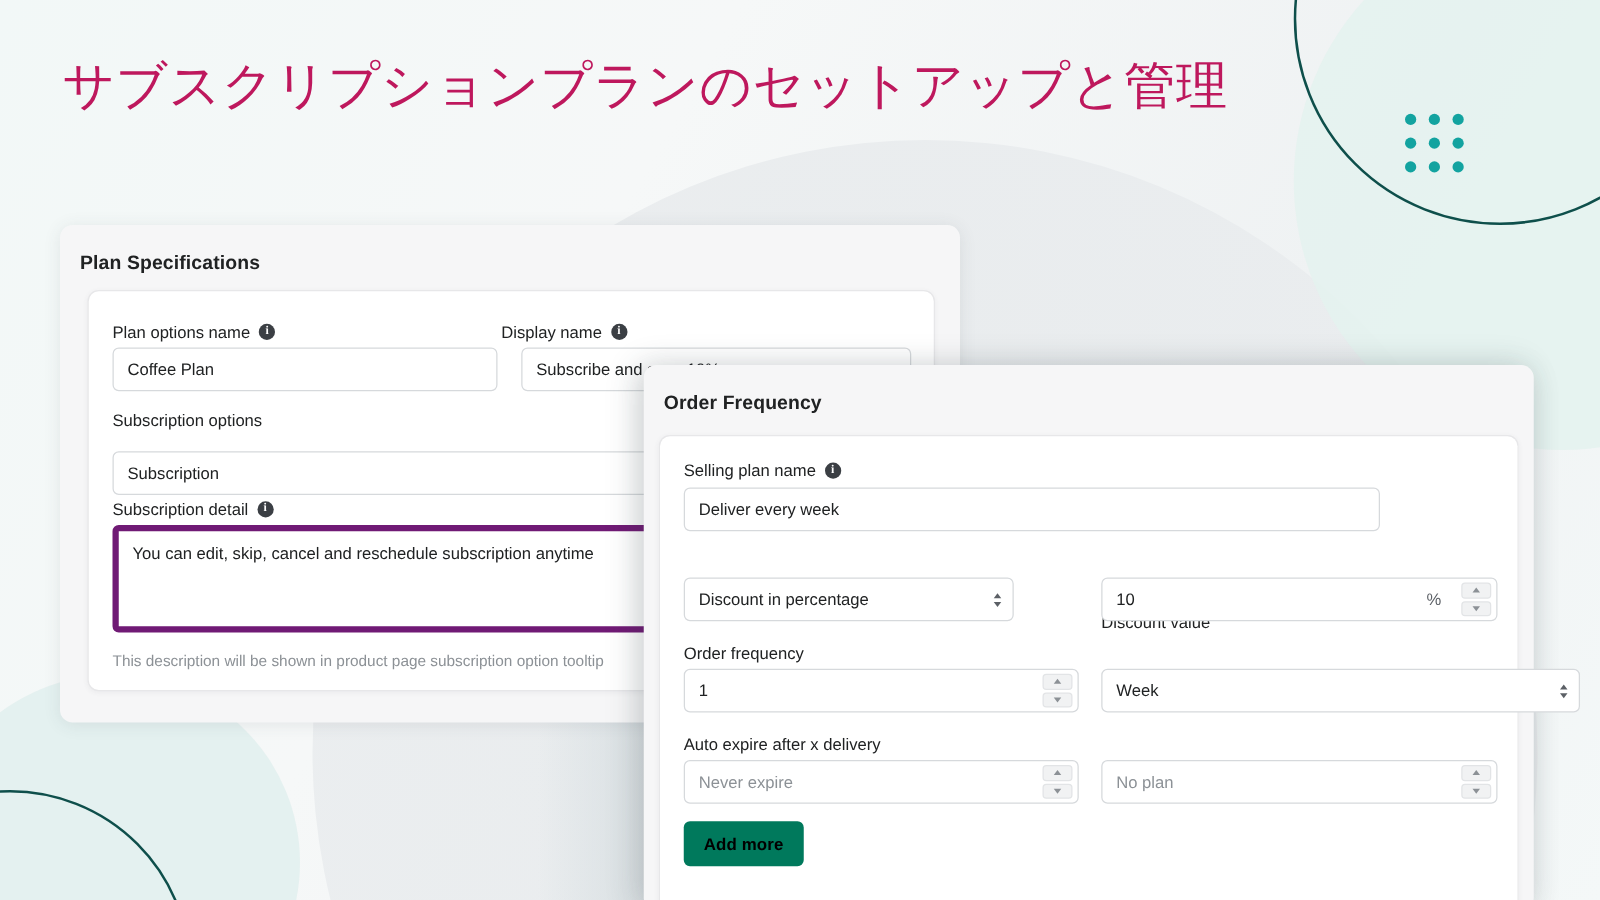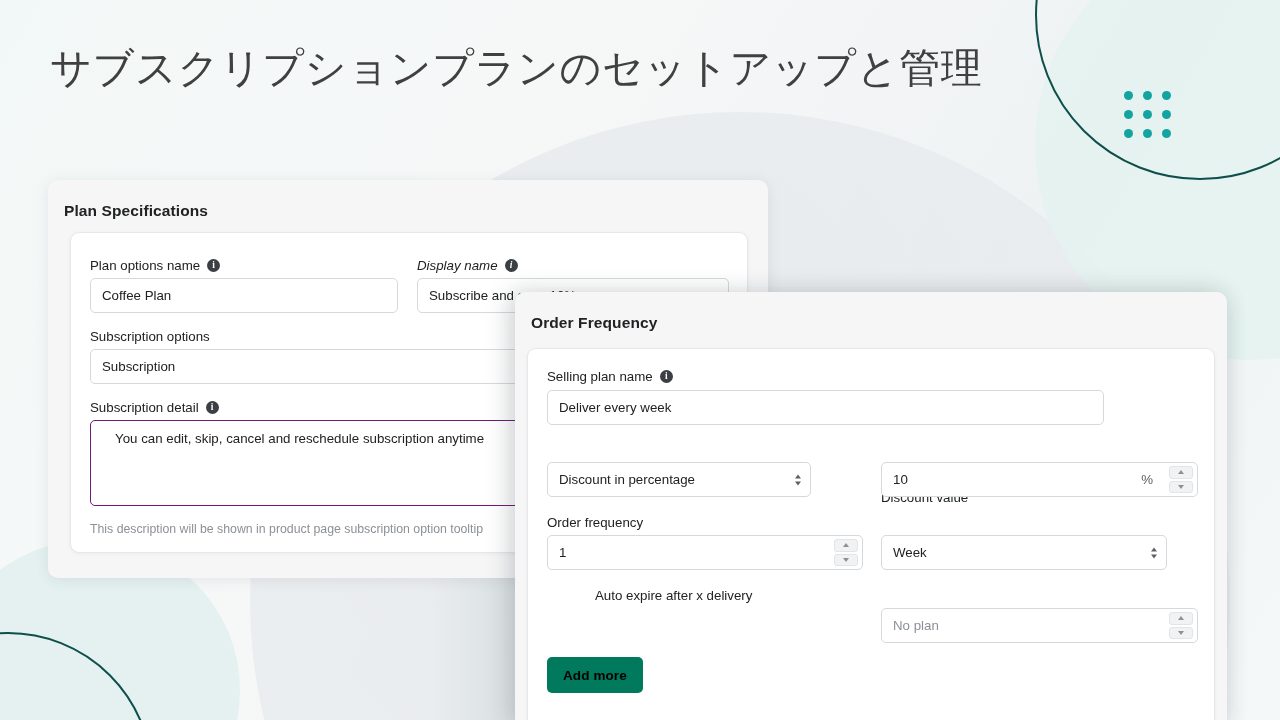--- a/index.html
+++ b/index.html
@@ -93,21 +93,21 @@
     display: block;
   }
 
   
   #page-title {
     position: absolute;
     left: 50px; top: 44px;
     font-size: 41px;
     line-height: 1.2;
     font-weight: 400;
-    color: #404040;
+    color: #be185d;
     letter-spacing: .5px;
     white-space: nowrap;
   }
 
   
   .outer-card {
     position: absolute;
     background: #f6f6f7;
     border-radius: 10px;
   }
@@ -169,42 +169,42 @@
     color: #202223;
     font-family: "Liberation Sans", sans-serif;
     display: flex;
     align-items: center;
     padding: 0 11px;
     height: 35px;
     width: 100%;
   }
 
   .textarea {
-    border: 1px solid #701a75;
+    border: 5px solid #701a75;
     border-radius: 5px;
     background: #ffffff;
     font-size: 13.3px;
     color: #202223;
-    padding: 9px 24px;
+    padding: 9px 11px;
     line-height: 1.35;
   }
 
   .helper-text {
     font-size: 12.3px;
     color: #8c9196;
     white-space: nowrap;
   }
 
   
   #lbl-plan-internal  { position: absolute; left: 19px; top: 25px; }
   #inp-plan-internal  { position: absolute; left: 19px; top: 45px; width: 308px; }
-  #lbl-display-name   { position: absolute; left: 346px; top: 25px; font-style: italic; }
+  #lbl-display-name   { position: absolute; left: 330px; top: 25px; }
   #inp-display-name   { position: absolute; left: 346px; top: 45px; width: 312px; }
   #lbl-sub-options    { position: absolute; left: 19px; top: 96px; }
-  #inp-sub-options    { position: absolute; left: 19px; top: 116px; width: 639px; text-align: center; }
+  #inp-sub-options    { position: absolute; left: 19px; top: 128px; width: 639px; text-align: center; }
   #lbl-sub-detail     { position: absolute; left: 19px; top: 167px; }
   #inp-sub-detail     { position: absolute; left: 19px; top: 187px; width: 639px; height: 86px; }
   #help-sub-detail    { position: absolute; left: 19px; top: 289px; }
 
   
   #order-freq-card {
     left: 515px; top: 292px;
     width: 712px; height: 436px;
     box-shadow: -6px 0 26px rgba(50,60,70,.16), 0 4px 22px rgba(50,60,70,.13);
     z-index: 5;
@@ -223,23 +223,23 @@
   #lbl-selling-plan { position: absolute; left: 19px; top: 20px; }
   #inp-selling-plan { position: absolute; left: 19px; top: 41px; width: 557px; }
 
   #lbl-discount-option { position: absolute; left: 19px; top: 93px; margin-top: 24px; }
   #wrap-discount-option { position: absolute; left: 19px; top: 113px; width: 264px; }
   #lbl-discount-value  { position: absolute; left: 353px; top: 93px; margin-top: 48px; }
   #wrap-discount-value { position: absolute; left: 353px; top: 113px; width: 317px; }
 
   #lbl-order-frequency { position: absolute; left: 19px; top: 166px; }
   #wrap-order-freq-num { position: absolute; left: 19px; top: 186px; width: 316px; }
-  #wrap-order-freq-unit{ position: absolute; left: 353px; top: 186px; width: 286px; border-radius: 16px; }
-
-  #lbl-auto-expire { position: absolute; left: 19px; top: 239px; margin-left: 48px; }
+  #wrap-order-freq-unit{ position: absolute; left: 353px; top: 186px; width: 383px; border-radius: 16px; }
+
+  #lbl-auto-expire { position: absolute; left: 19px; top: 239px; }
   #wrap-auto-expire{ position: absolute; left: 19px; top: 259px; width: 316px; }
   #lbl-min-deliv   { position: absolute; left: 353px; top: 239px; }
   #wrap-min-deliv  { position: absolute; left: 353px; top: 259px; width: 317px; }
 
   #add-more-button {
     position: absolute;
     left: 19px; top: 308px;
     height: 36px;
     padding: 0 16px;
     background: #00795c;
@@ -459,20 +459,33 @@
         <span class="select-chevrons">
           <i class="chev-up"></i>
             <i class="chev-down"></i>
         </span>
       </div>
     </div>
 
     <div class="field-label" id="lbl-auto-expire">
       <span>Auto expire after x delivery</span>
     </div>
+    <div id="wrap-auto-expire">
+      <div class="num-control placeholder">
+        <span class="num-value">Never expire</span>
+        <span class="stepper">
+          <span class="stepper-btn">
+              <i class="tri-up"></i>
+            </span>
+          <span class="stepper-btn">
+              <i class="tri-down"></i>
+            </span>
+        </span>
+      </div>
+    </div>
 
     <div id="wrap-min-deliv">
       <div class="num-control placeholder">
         <span class="num-value">No plan</span>
         <span class="stepper">
           <span class="stepper-btn">
               <i class="tri-up"></i>
             </span>
           <span class="stepper-btn">
               <i class="tri-down"></i>

